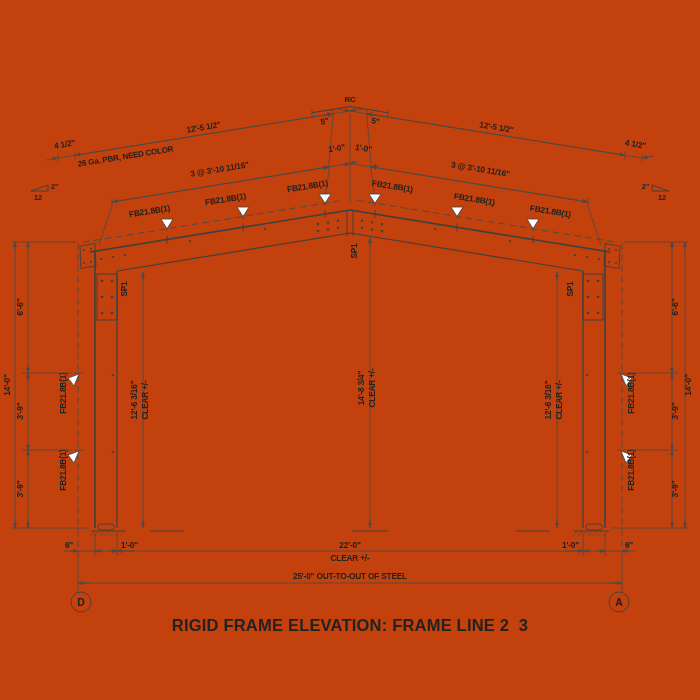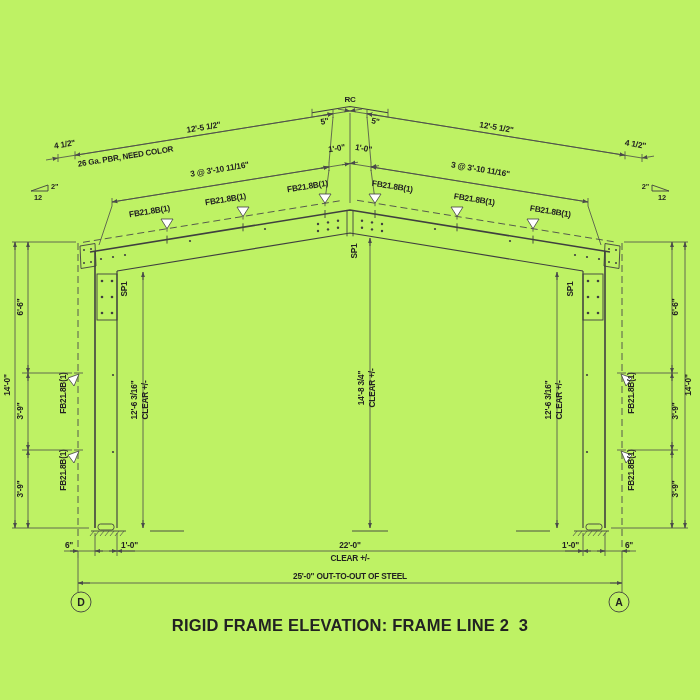--- a/index.html
+++ b/index.html
@@ -1,16 +1,16 @@
 <!DOCTYPE html>
 <html><head>
 <meta charset="utf-8">
 <style>
   html,body{margin:0;padding:0;background:#ffffff;}
-  .sheet{width:700px;height:700px;background:#bef264;position:relative;overflow:hidden;}
+  .sheet{width:700px;height:700px;background:#c2410c;position:relative;overflow:hidden;}
   svg{display:block;}
   svg text{
     font-family:"Liberation Sans", sans-serif;
     fill:#222;
     font-size:8.3px;
     font-weight:600;
     letter-spacing:-0.2px;
   }
   svg text.small{font-size:7.4px;}
   svg text.note{font-size:8px;}

